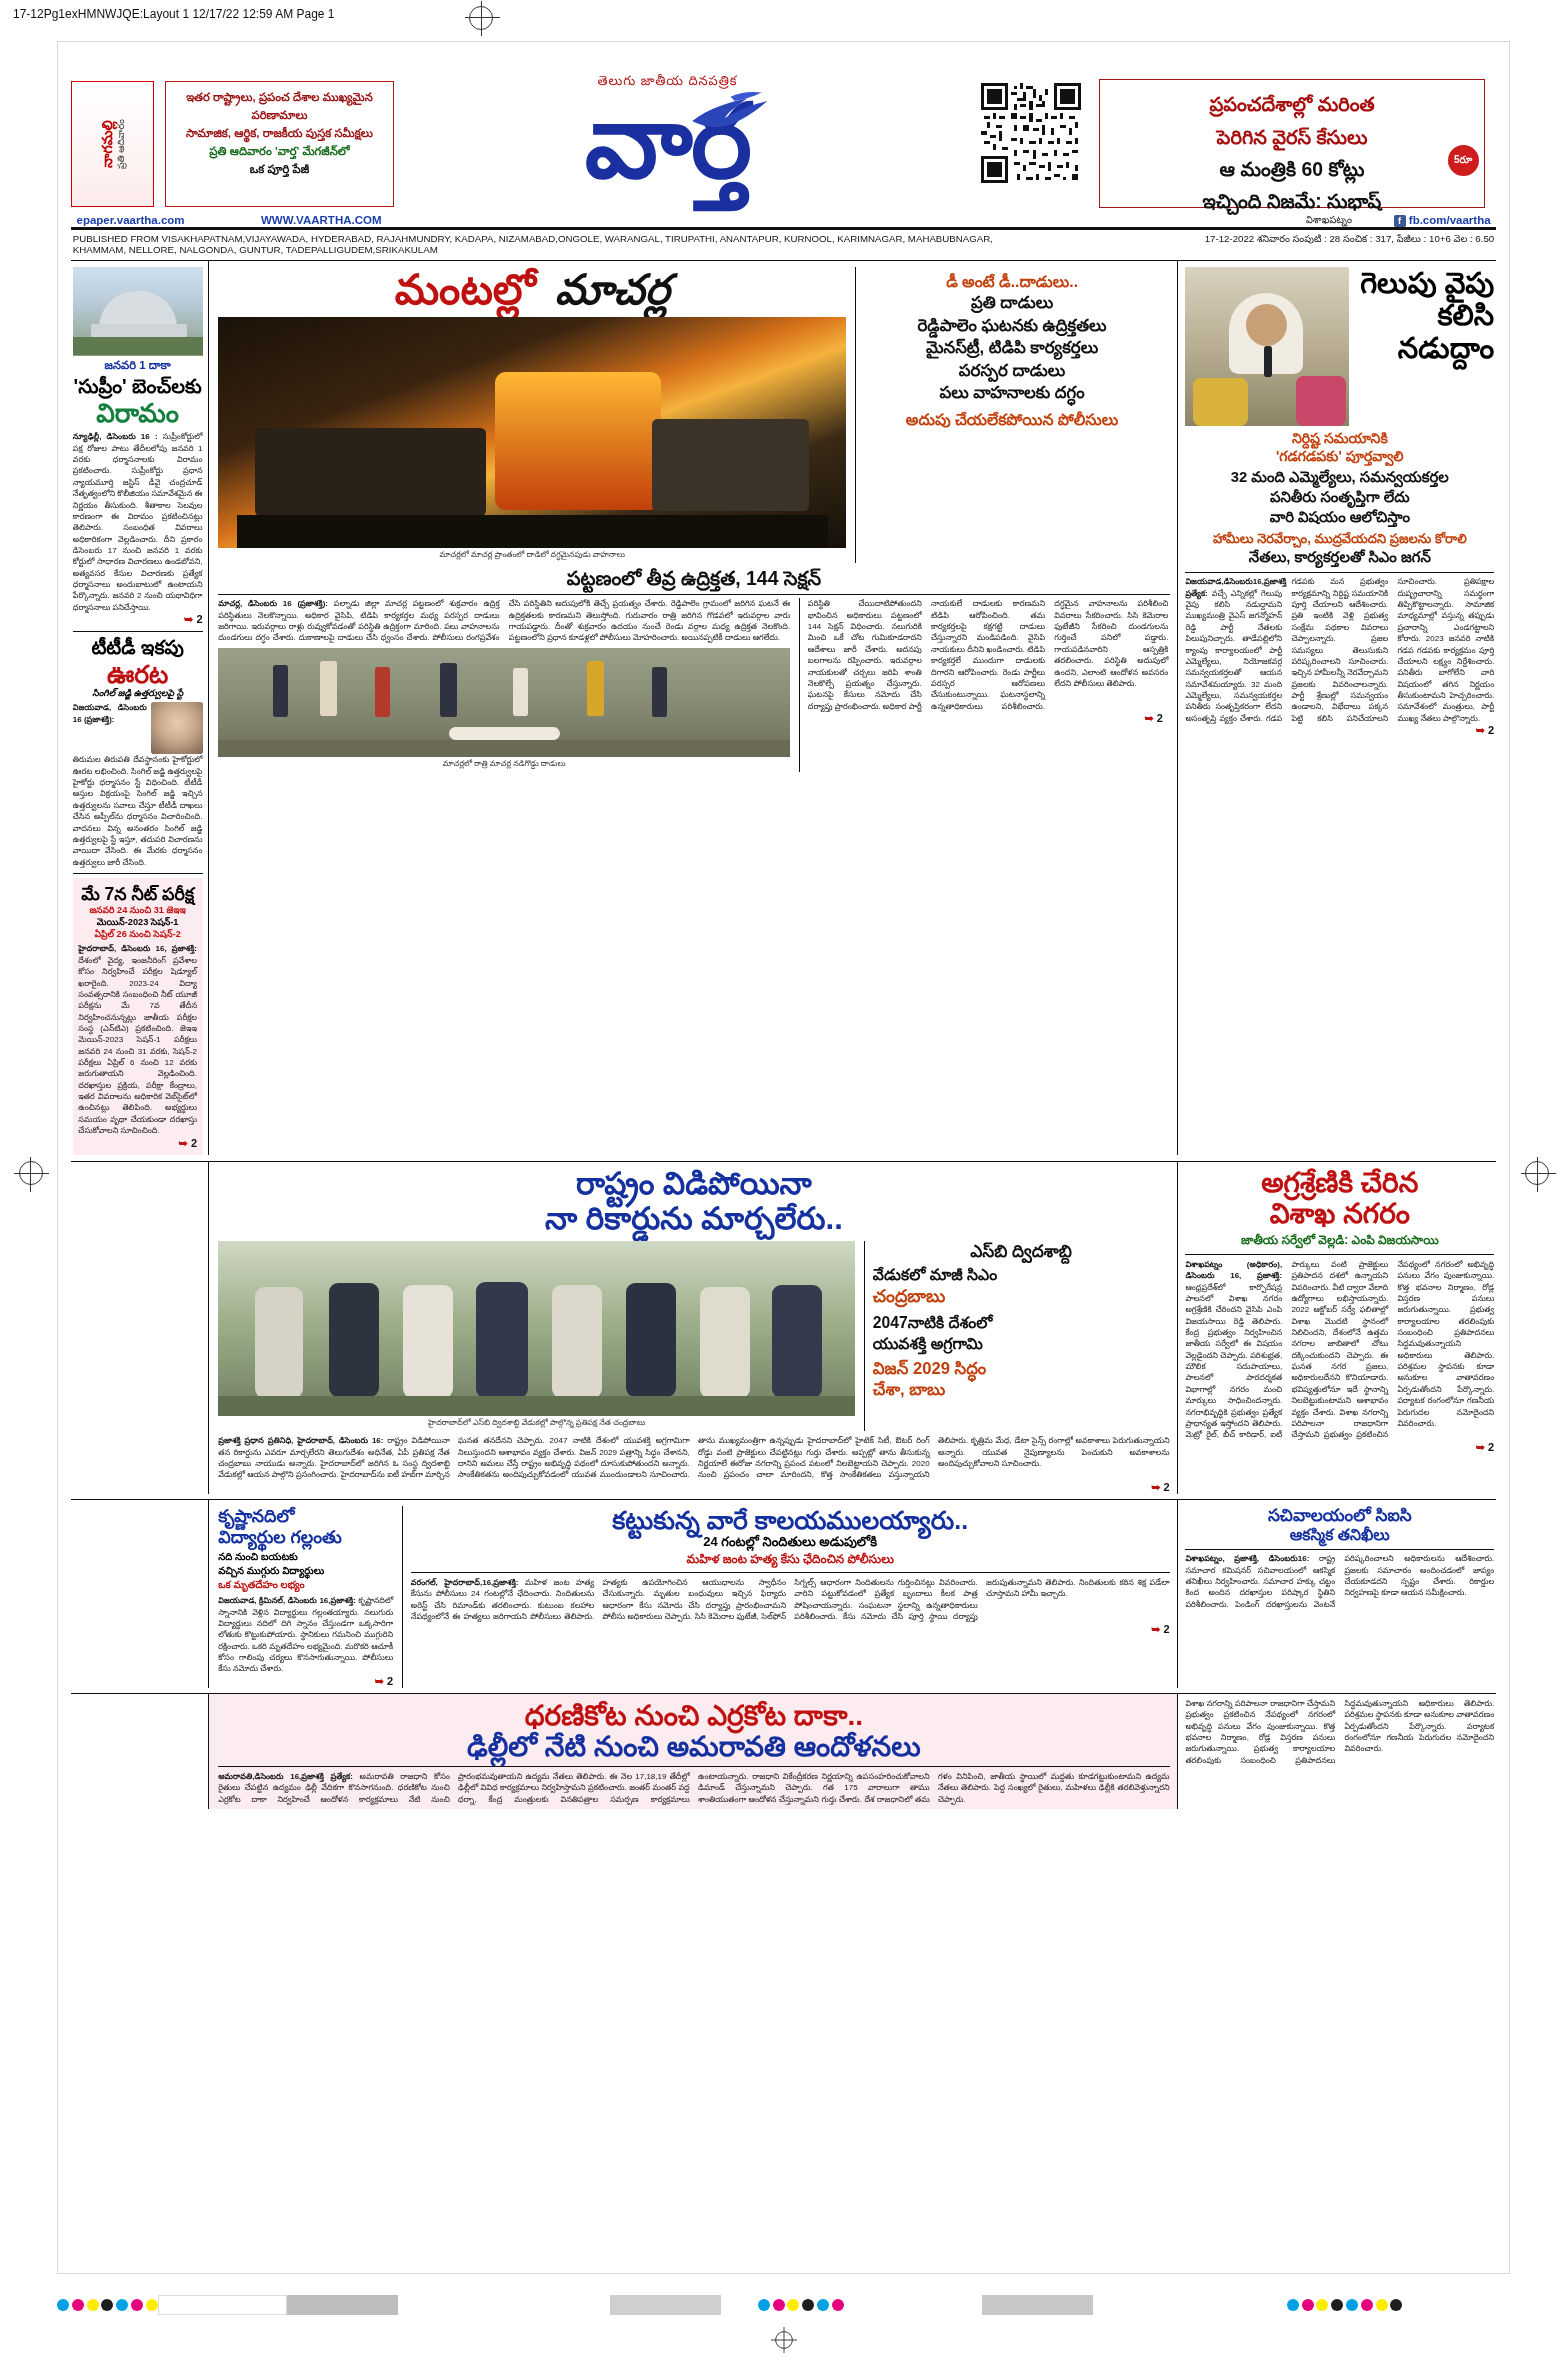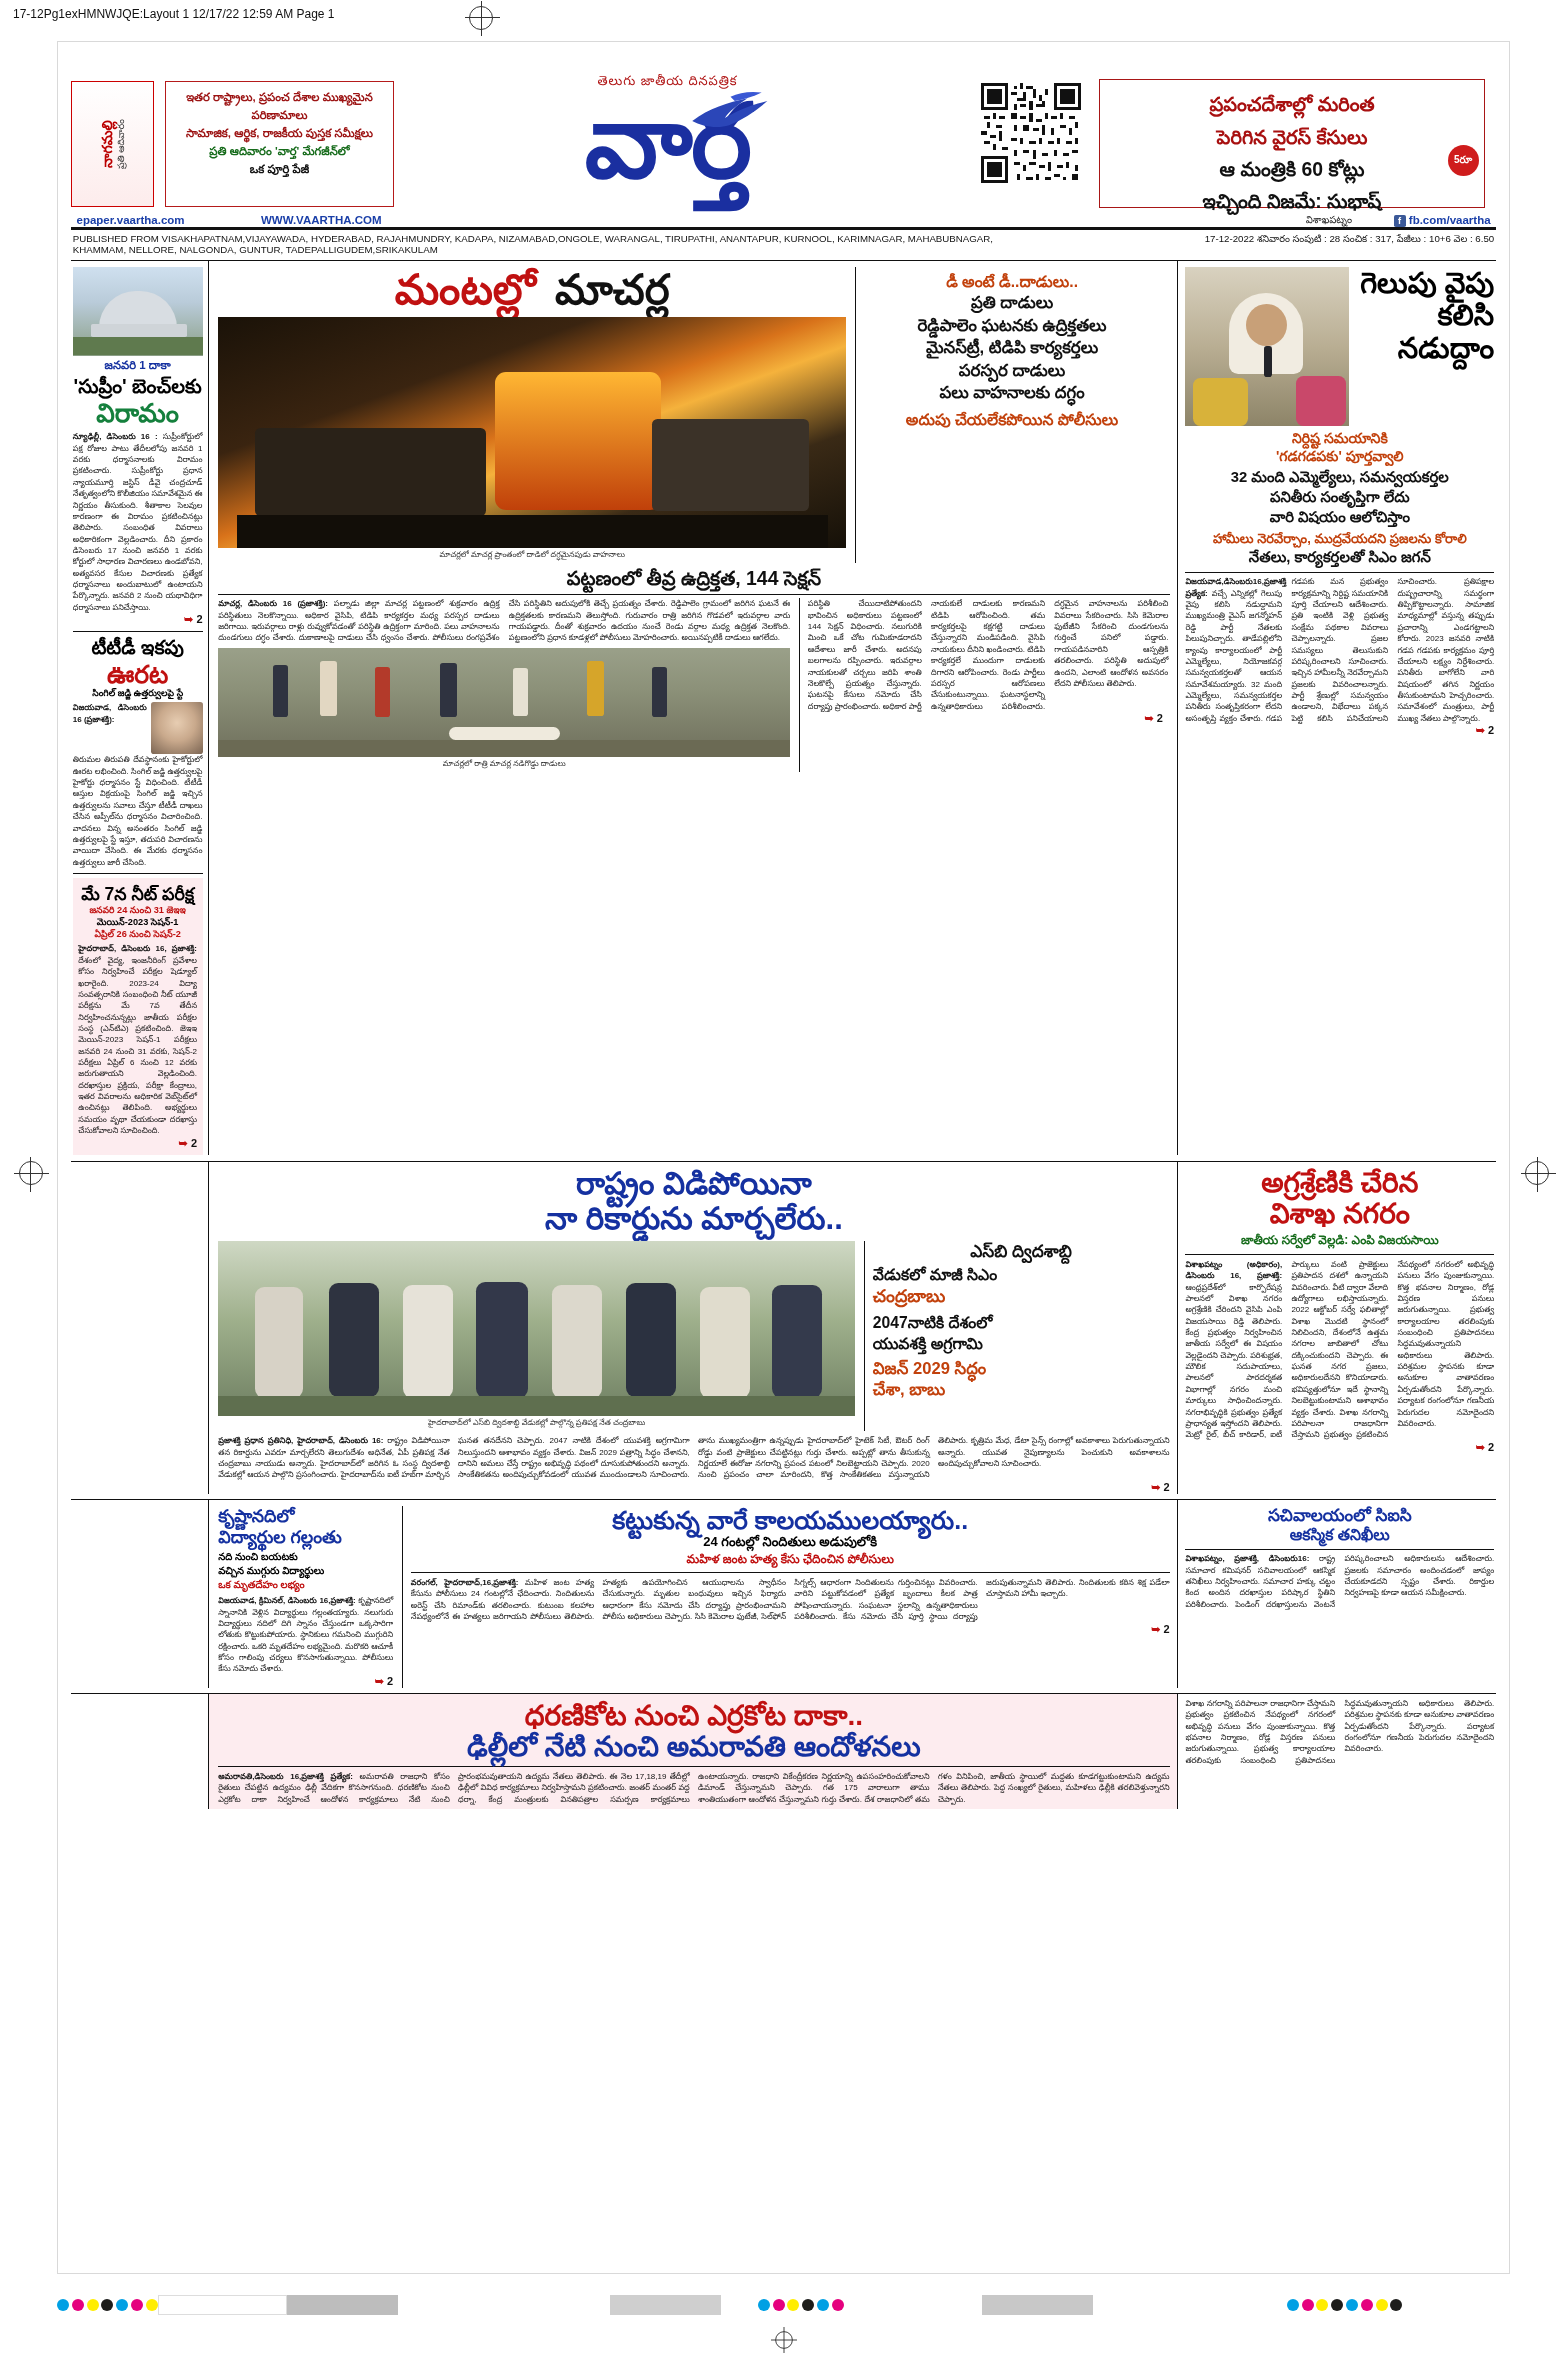--- a/index.html
+++ b/index.html
@@ -325,21 +325,21 @@
           <span class="byline">న్యూఢిల్లీ, డిసెంబరు 16 :</span>
           <span>సుప్రీంకోర్టులో పక్ష రోజుల పాటు తేదీలలోపు జనవరి 1 వరకు ధర్మాసనాలకు విరామం ప్రకటించారు. సుప్రీంకోర్టు ప్రధాన న్యాయమూర్తి జస్టిస్ డీవై చంద్రచూడ్ నేతృత్వంలోని కొలీజియం సమావేశమైన ఈ నిర్ణయం తీసుకుంది. శీతాకాల సెలవుల కారణంగా ఈ విరామం ప్రకటించినట్లు తెలిపారు. సంబంధిత వివరాలు అధికారికంగా వెల్లడించారు. దీని ప్రకారం డిసెంబరు 17 నుంచి జనవరి 1 వరకు కోర్టులో సాధారణ విచారణలు ఉండబోవని, అత్యవసర కేసుల విచారణకు ప్రత్యేక ధర్మాసనాలు అందుబాటులో ఉంటాయని పేర్కొన్నారు. జనవరి 2 నుంచి యథావిధిగా ధర్మాసనాలు పనిచేస్తాయి.</span>
         </div>
         <div class="arrow">➥ <span>2</span></div>
 
         <div class="hline" style="margin:4.6px 0;"></div>
 
         <div style="text-align:center;">
           <div class="hdl-m">టీటీడీ ఇకపు</div>
           <div class="hdl-l" style="font-size:25px;color:#c01111;">ఊరట</div>
-          <div style="font-size:9.2px;font-weight:bold;">సింగిల్ జడ్జి ఉత్తర్వులపై స్టే</div>
+          <div style="font-size:9.2px;font-weight:bold;font-style:italic;">సింగిల్ జడ్జి ఉత్తర్వులపై స్టే</div>
         </div>
         <div style="display:flex;gap:3.7px;margin-top:2.8px;">
           <div class="tiny9" style="flex:1;">
             <span class="byline">విజయవాడ, డిసెంబరు 16 (ప్రజాశక్తి):</span>
           </div>
           <div class="photo photo-head" style="width:52px;height:52px;border-radius:2.8px;"></div>
         </div>
         <div class="tiny9">తిరుమల తిరుపతి దేవస్థానంకు హైకోర్టులో ఊరట లభించింది. సింగిల్ జడ్జి ఉత్తర్వులపై హైకోర్టు ధర్మాసనం స్టే విధించింది. టీటీడీ ఆస్తుల విక్రయంపై సింగిల్ జడ్జి ఇచ్చిన ఉత్తర్వులను సవాలు చేస్తూ టీటీడీ దాఖలు చేసిన అప్పీల్‌ను ధర్మాసనం విచారించింది. వాదనలు విన్న అనంతరం సింగిల్ జడ్జి ఉత్తర్వులపై స్టే ఇస్తూ, తదుపరి విచారణను వాయిదా వేసింది. ఈ మేరకు ధర్మాసనం ఉత్తర్వులు జారీ చేసింది.</div>
 
         <div class="hline" style="margin:4.6px 0;"></div>
@@ -356,21 +356,21 @@
           <div class="arrow">➥ <span>2</span></div>
         </div>
       </div>
 
       <div class="col-mid vline" style="padding:5.5px 7.4px 0 9.2px;">
 
         <div style="display:flex; gap:9.2px;">
           <div style="width:628px;">
             <div style="text-align:center;">
               <span class="hdl-xl hdl-red">మంటల్లో</span>
-              <span class="hdl-xl" style="margin-left:14.8px;">మాచర్ల</span>
+              <span class="hdl-xl" style="margin-left:14.8px;font-style:italic;">మాచర్ల</span>
             </div>
             <div class="photo photo-fire" style="height:231px;margin-top:5.5px;">
               <div class="figures">
                 <div class="fg" style="left:37px;top:111px;width:231px;height:88px;background:#2a2218;border-radius:5.5px;"></div>
                 <div class="fg" style="left:277px;top:55px;width:166px;height:138px;background:linear-gradient(#ffb733,#c0400a);border-radius:11px;"></div>
                 <div class="fg" style="left:434px;top:102px;width:157px;height:92px;background:#3b3228;border-radius:5.5px;"></div>
                 <div class="fg" style="left:18.5px;top:198px;width:591px;height:33px;background:#120e08;border-radius:0;"></div>
               </div>
             </div>
             <div class="cap">మాచర్లలో మాచర్ల ప్రాంతంలో దాడిలో దగ్ధమైనపుడు వాహనాలు</div>

